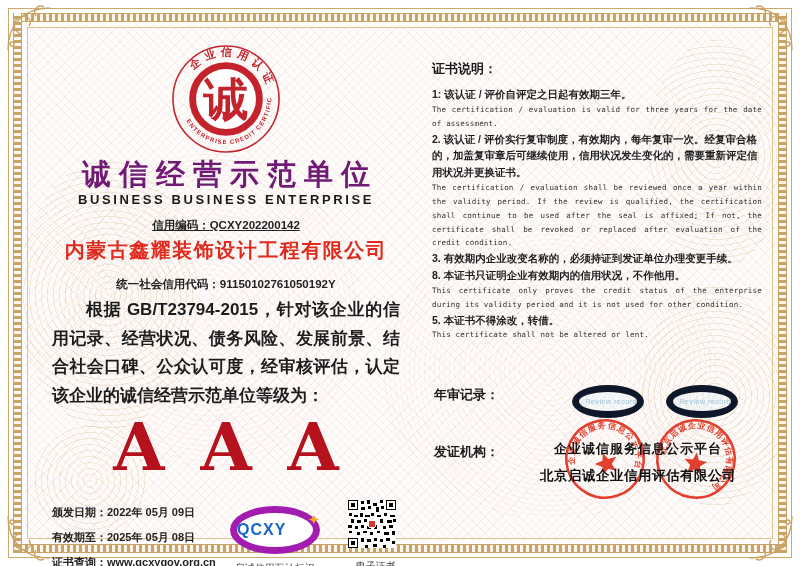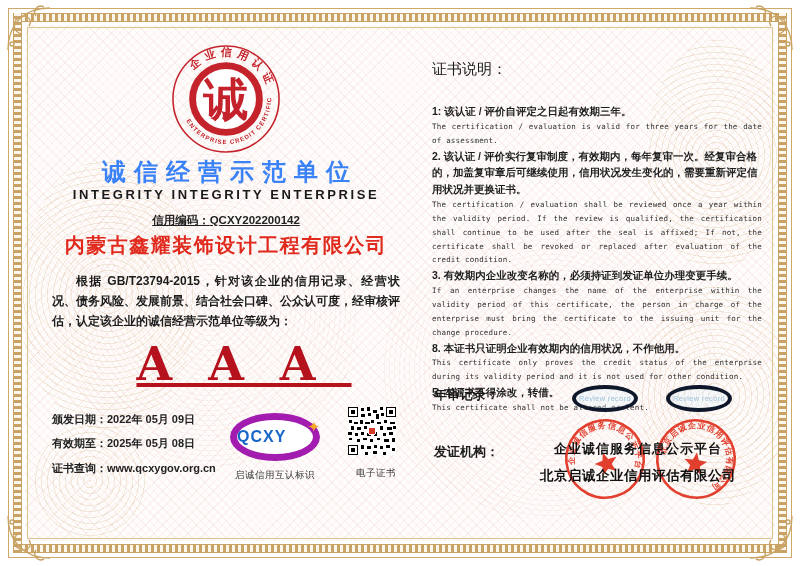--- a/index.html
+++ b/index.html
@@ -30,43 +30,43 @@
   .corner{position:absolute;width:52px;height:52px;color:#c9a365;}
   .corner svg{width:100%;height:100%;}
   .corner.tl{left:2px;top:2px;}
   .corner.tr{right:2px;top:2px;transform:scaleX(-1);}
   .corner.bl{left:2px;bottom:2px;transform:scaleY(-1);}
   .corner.br{right:2px;bottom:2px;transform:scale(-1,-1);}
 
   
   .left{position:absolute;left:52px;top:44px;width:348px;text-align:center;}
   .badge-wrap{height:110px;}
-  .c-title{margin-top:4px;font-size:24px;font-weight:bold;color:#3b82f6;letter-spacing:8px;text-indent:8px;line-height:1.15;font-family:"Liberation Sans","DejaVu Sans",sans-serif;}
+  .c-title{margin-top:4px;font-size:29px;font-weight:bold;color:#701a75;letter-spacing:8px;text-indent:8px;line-height:1.15;font-family:"Liberation Sans","DejaVu Sans",sans-serif;}
   .c-sub{font-size:13px;font-weight:bold;color:#1a1a1a;letter-spacing:2.6px;margin-top:1px;}
   .c-credit{margin-top:11px;font-size:11.5px;font-weight:600;color:#222;text-decoration:underline;}
   .c-company{margin-top:4px;font-size:20px;font-weight:bold;color:#e02a1e;letter-spacing:1.5px;}
   .c-uscc{margin-top:13px;font-size:11.5px;font-weight:600;color:#222;}
-  .c-body{margin-top:12px;font-size:12px;font-weight:600;color:#1c1c1c;line-height:1.68;text-align:justify;text-indent:2em;}
-  .c-grade{margin-top:8px;font-family:"DejaVu Serif","Liberation Serif",serif;font-weight:bold;font-size:46px;color:#b5121d;letter-spacing:36px;text-indent:36px;line-height:1.12;text-decoration:underline;}
+  .c-body{margin-top:4px;font-size:17px;font-weight:600;color:#1c1c1c;line-height:1.68;text-align:justify;text-indent:2em;}
+  .c-grade{margin-top:0;font-family:"DejaVu Serif","Liberation Serif",serif;font-weight:bold;font-size:66px;color:#b5121d;letter-spacing:36px;text-indent:36px;line-height:1.12;}
   .bottom-row{display:flex;align-items:flex-start;margin-top:16px;text-align:left;}
   .dates{width:172px;font-size:11px;font-weight:600;color:#222;line-height:2.25;white-space:nowrap;}
   .qcxy-block{width:102px;text-align:center;margin-top:6px;}
   .qcxy-oval{position:relative;display:inline-block;width:76px;height:34px;border:7px solid #a21caf;border-radius:50%;line-height:34px;text-align:left;font-weight:bold;font-size:16px;color:#1766c8;letter-spacing:1px;background:#fff;}
   .qcxy-star{position:absolute;right:-8px;top:-10px;color:#f5a623;font-size:15px;}
   .mini-cap{margin-top:8px;font-size:9.5px;color:#333;letter-spacing:0.5px;}
   .qr-block{width:70px;text-align:right;}
   .qr{display:inline-block;width:48px;height:48px;}
 
   
   .right{position:absolute;left:432px;top:60px;width:330px;height:470px;}
-  .n-head{font-size:15px;font-weight:normal;color:#1a1a1a;margin-bottom:24px;}
+  .n-head{font-size:13px;font-weight:bold;color:#1a1a1a;margin-bottom:8px;}
   .n-zh{font-size:10.5px;font-weight:600;color:#1d1d1d;line-height:1.6;}
   .n-en{font-size:7.5px;font-family:"DejaVu Sans Mono","Liberation Mono",monospace;color:#2e2e2e;line-height:1.85;text-align:justify;letter-spacing:0.2px;}
   .review-label{position:absolute;left:2px;top:326px;font-size:13px;font-weight:bold;color:#1a1a1a;}
-  .rv-oval{position:absolute;top:325px;width:58px;height:19px;border:4px solid #0f172a;border-radius:50%;background:rgba(225,240,250,0.35);color:#9fc3da;font-size:7.5px;line-height:19px;text-align:center;letter-spacing:0.3px;}
+  .rv-oval{position:absolute;top:325px;width:58px;height:19px;border:7px solid #0f172a;border-radius:50%;background:rgba(225,240,250,0.35);color:#9fc3da;font-size:7.5px;line-height:19px;text-align:right;letter-spacing:0.3px;}
   .rv1{left:140px;} .rv2{left:234px;}
   .issuer-label{position:absolute;left:2px;top:383px;font-size:13px;font-weight:bold;color:#1a1a1a;}
   .seal{position:absolute;width:86px;height:86px;top:356px;opacity:0.92;}
   .seal.s1{left:130px;transform:rotate(-18deg);}
   .seal.s2{left:221px;transform:rotate(8deg);}
   .issuer-line{position:absolute;left:84px;width:244px;text-align:center;font-weight:bold;color:#111;}
   .il1{top:380px;font-size:13px;letter-spacing:1px;}
   .il2{top:407px;font-size:13.5px;letter-spacing:0.5px;}
 </style>
 </head>
@@ -136,28 +136,31 @@
         </text>
         <text fill="#c4232c" font-size="6.2" font-weight="bold" letter-spacing="1.1">
           <textPath href="#arcBot" startOffset="16%">ENTERPRISE CREDIT CERTIFICATION</textPath>
         </text>
         <circle cx="56" cy="56" r="34" fill="#ffffff" stroke="#c4232c" stroke-width="7"></circle>
         <text x="56" y="72" text-anchor="middle" fill="#c4232c" font-size="46" font-weight="bold" font-family="DejaVu Serif, Liberation Serif, serif">诚</text>
       </svg>
     </div>
 
     <div class="c-title">诚信经营示范单位</div>
-    <div class="c-sub">INTEGRITY INTEGRITY ENTERPRISE</div>
+    <div class="c-sub">BUSINESS BUSINESS ENTERPRISE</div>
 
     <div class="c-credit">
       <span>信用编码：</span><span>QCXY202200142</span>
     </div>
 
     <div class="c-company">内蒙古鑫耀装饰设计工程有限公司</div>
 
+    <div class="c-uscc">
+      <span>统一社会信用代码：</span><span>91150102761050192Y</span>
+    </div>
 
     <div class="c-body">根据 GB/T23794-2015，针对该企业的信用记录、经营状况、债务风险、发展前景、结合社会口碑、公众认可度，经审核评估，认定该企业的诚信经营示范单位等级为：</div>
 
     <div class="c-grade">AAA</div>
 
     <div class="bottom-row">
       <div class="dates">
         <div>
           <span>颁发日期：</span><span>2022年 05月 09日</span>
         </div>
@@ -255,21 +258,20 @@
     <div>
       <div class="n-zh">1: 该认证 / 评价自评定之日起有效期三年。</div>
       <div class="n-en">The certification / evaluation is valid for three years for the date of assessment.</div>
     </div>
     <div>
       <div class="n-zh">2. 该认证 / 评价实行复审制度，有效期内，每年复审一次。经复审合格的，加盖复审章后可继续使用，信用状况发生变化的，需要重新评定信用状况并更换证书。</div>
       <div class="n-en">The certification / evaluation shall be reviewed once a year within the validity period. If the review is qualified, the certification shall continue to be used after the seal is affixed; If not, the certificate shall be revoked or replaced after evaluation of the credit condition.</div>
     </div>
     <div>
       <div class="n-zh">3. 有效期内企业改变名称的，必须持证到发证单位办理变更手续。</div>
-      <div class="n-en">If an enterprise changes the name of the enterprise within the validity period of this certificate, the person in charge of the enterprise must bring the certificate to the issuing unit for the change procedure.</div>
     </div>
     <div>
       <div class="n-zh">8. 本证书只证明企业有效期内的信用状况，不作他用。</div>
       <div class="n-en">This certificate only proves the credit status of the enterprise during its validity period and it is not used for other condition.</div>
     </div>
     <div>
       <div class="n-zh">5. 本证书不得涂改，转借。</div>
       <div class="n-en">This certificate shall not be altered or lent.</div>
     </div>
 

